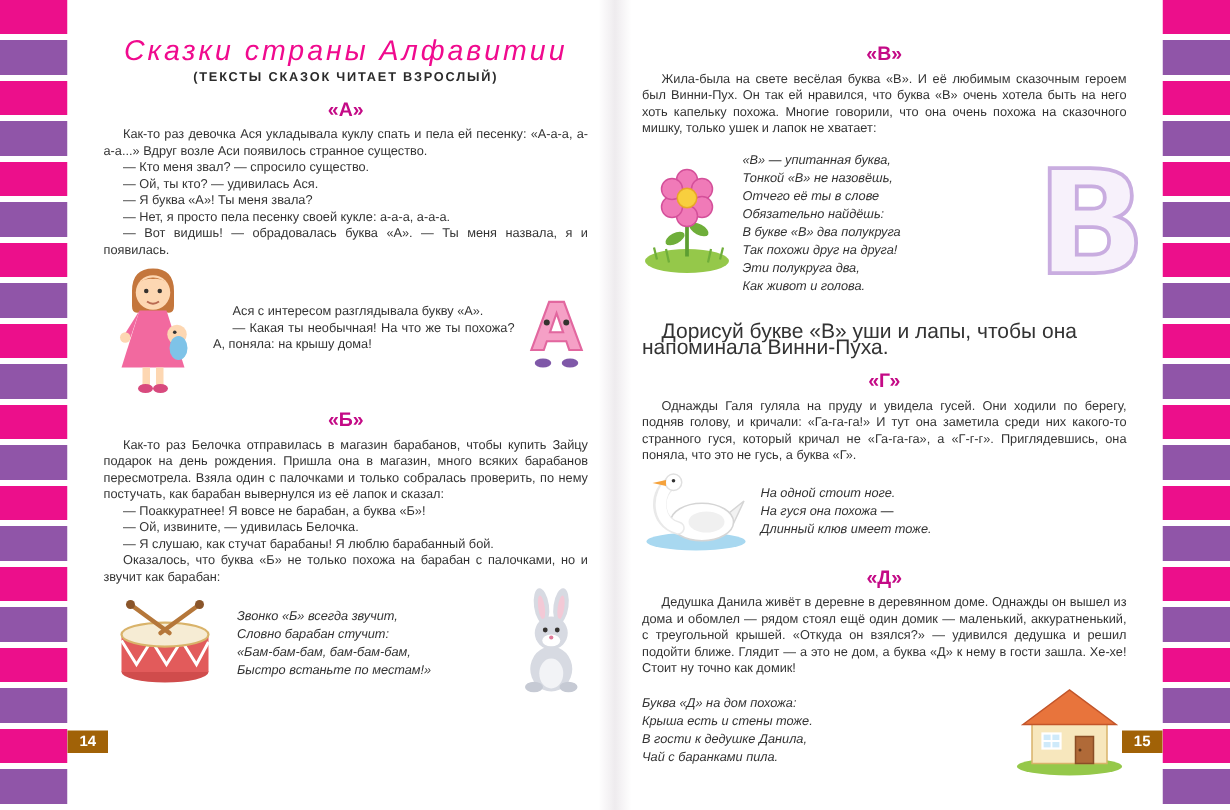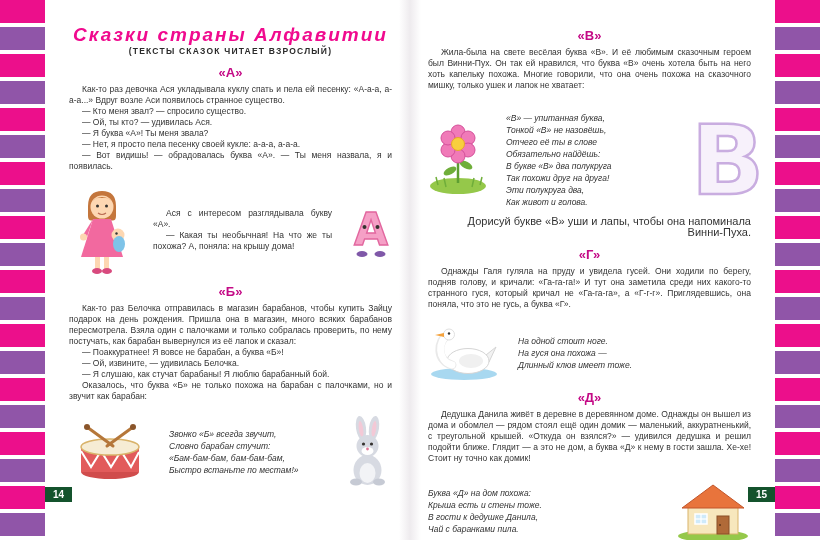--- a/index.html
+++ b/index.html
@@ -28,49 +28,49 @@
     transform:translateX(-50%);
     background:linear-gradient(to right, rgba(0,0,0,0) 0%, rgba(90,60,90,0.10) 50%, rgba(0,0,0,0) 100%);
     pointer-events:none; z-index:5;
   }
 
   .page { width:50%; position:relative; padding:14px 20px 0 20px; }
   .page.left  { padding-left:24px; padding-right:18px; }
   .page.right { padding-left:18px; padding-right:24px; }
 
   .book-title {
-    text-align:center; color:#f00a8e; font-size:19px; font-weight:bold;
+    text-align:center; color:#f00a8e; font-size:19px; font-weight:normal;
     font-style:italic; letter-spacing:2px; margin-top:10px;
   }
   .book-subtitle {
     text-align:center; color:#2b2b2b; font-size:8.5px; font-weight:bold;
     letter-spacing:1.2px; 
   }
 
   .section-heading {
     text-align:center; color:#c40a86; font-weight:bold; font-size:13px;
     margin:9px 0 4px 0;
   }
   .page.right .section-heading.first { margin-top:14px; }
 
   p.story {
     font-size:8.5px; line-height:11px; color:#333; text-align:justify;
     text-indent:13px;
   }
 
-  .figure-row { display:flex; align-items:center; gap:18px; margin:13px 0 2px 0; }
+  .figure-row { display:flex; align-items:center; gap:7px; margin:1px 0 2px 0; }
   .mid-col { flex:1; min-width:0; }
 
   .poem { font-style:italic; font-size:8.5px; line-height:12px; color:#333; margin-top:2px; }
   .poem .poem-line { white-space:nowrap; }
 
-  .task-line { font-size:11px; line-height:11px; color:#333; text-indent:13px; margin-top:2px;text-align:right; }
+  .task-line { font-size:14px; line-height:11px; color:#333; text-indent:13px; margin-top:13px; }
 
   .page-number {
-    position:absolute; bottom:38px; background:#14532d; color:#fff;
+    position:absolute; bottom:38px; background:#a16207; color:#fff;
     font-size:10px; font-weight:bold; padding:2px 8px; z-index:6;
   }
   .page-number.pos-left  { left:0; }
   .page-number.pos-right { right:0; }
 
   svg.illu { flex:none; display:block; }
   .bigv { flex:none; margin-right:-12px; }
 </style>
 </head>
 <body>

